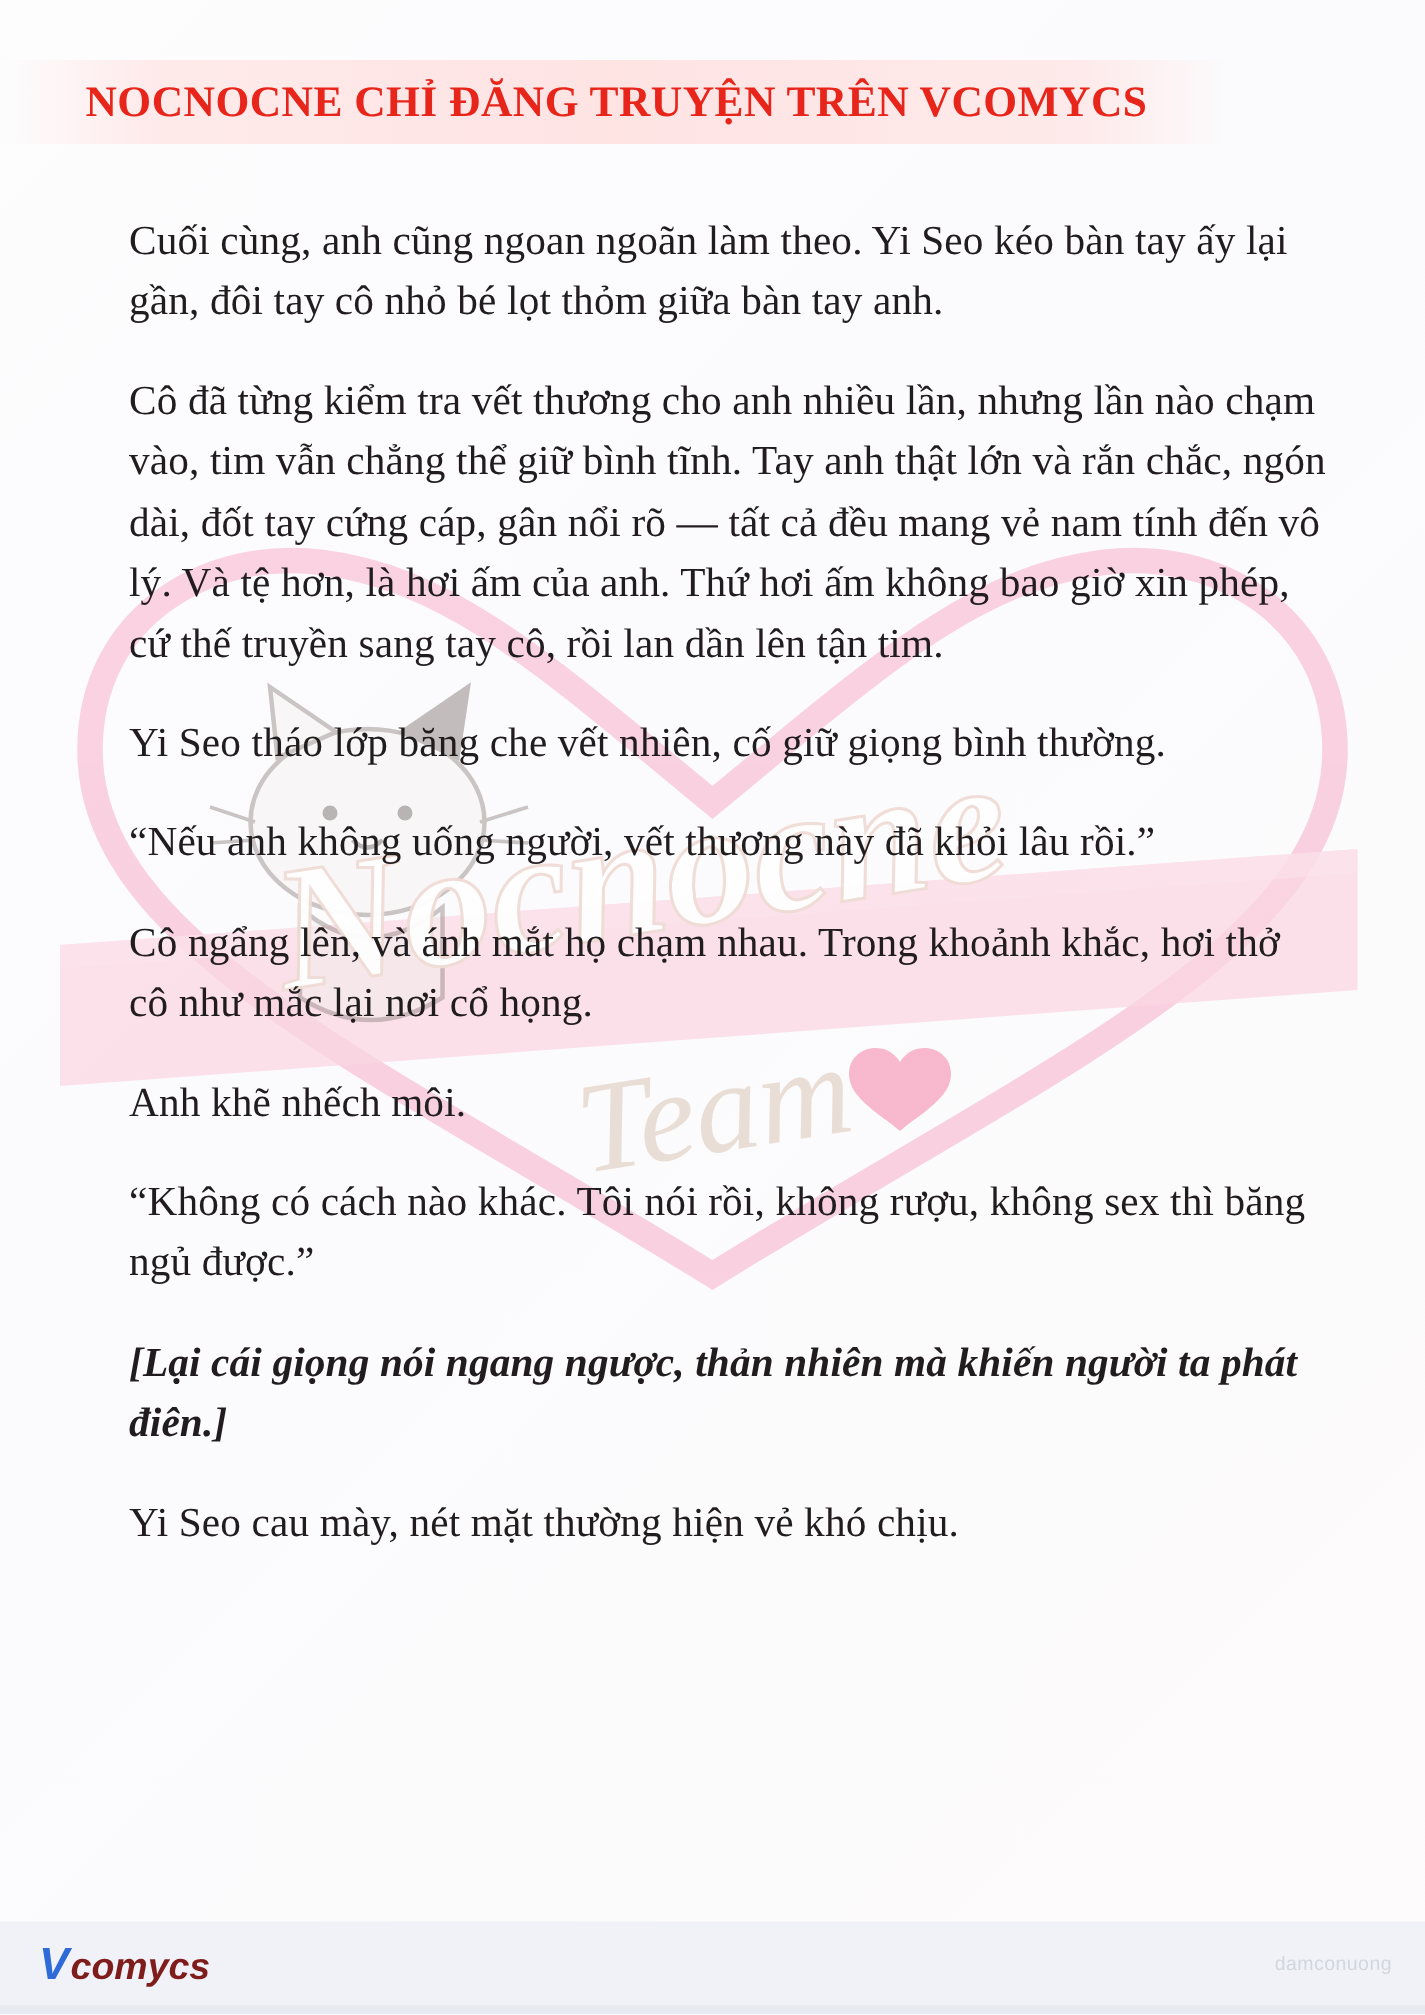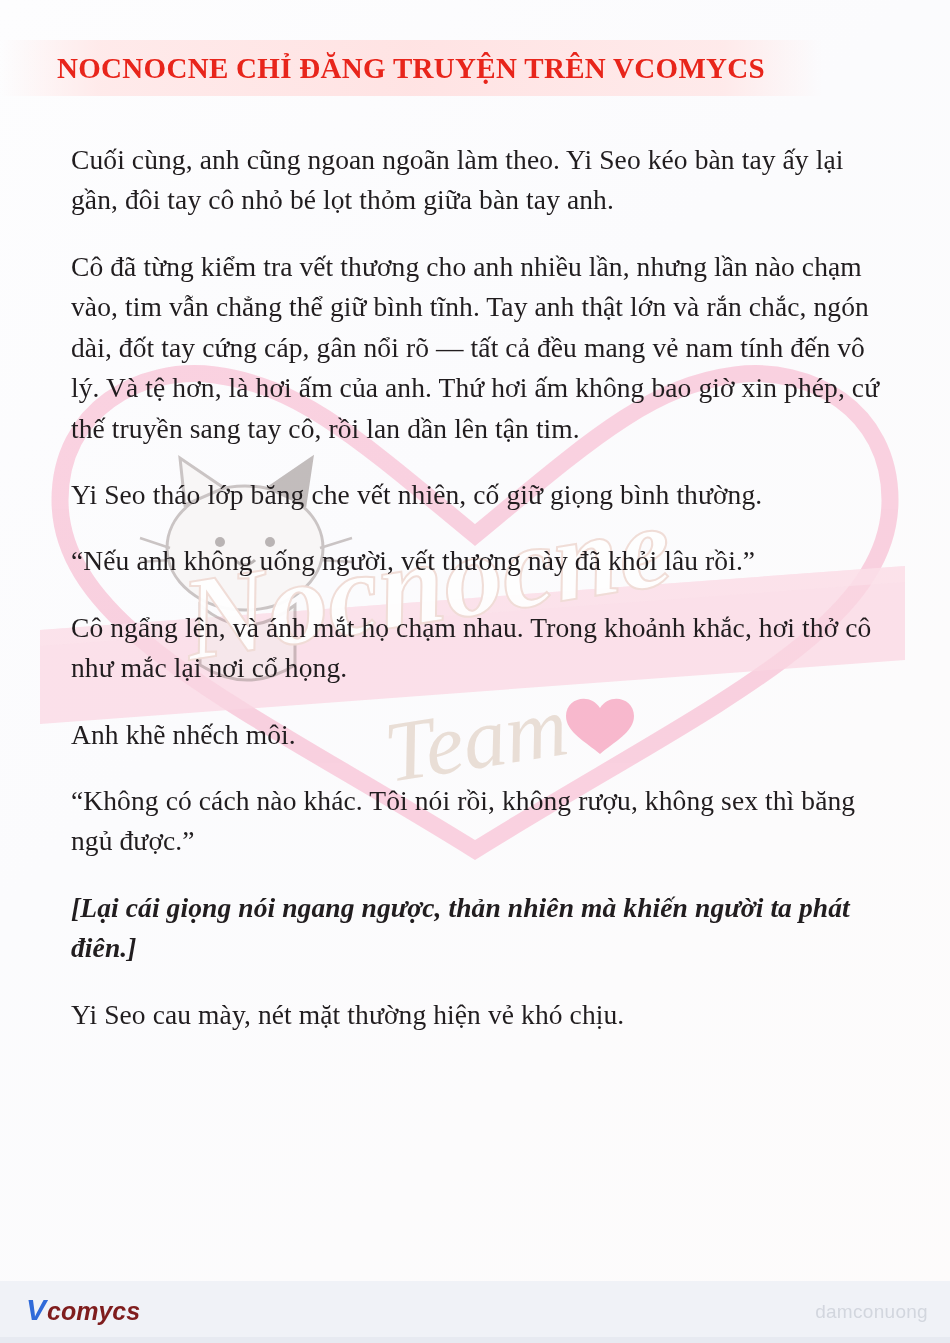--- a/index.html
+++ b/index.html
@@ -62,21 +62,21 @@
     left: 70px;
     top: 140px;
     width: 815px;
     z-index: 2;
   }
   .para {
     font-family: "Liberation Serif", serif;
     font-size: 27.5px;
     line-height: 1.47;
     color: #211d1f;
-    margin: 0 0 26px 1px;
+    margin: 0 0 26px 16px;
     text-align: left;
     letter-spacing: 0.1px;
   }
   .para.italic {
     font-style: italic;
     font-weight: bold;
   }
 
   
   .footer {
@@ -109,21 +109,21 @@
     font-style: italic;
     color: #7f1d1d;
     line-height: 1;
     margin-left: 1px;
   }
   .footer-right {
     position: absolute;
     right: 22px;
     top: 20px;
     font-family: "Liberation Sans", sans-serif;
-    font-size: 19px;
+    font-size: 13px;
     color: #d2d6de;
     letter-spacing: 0.3px;
     text-align: center;
   }
   .bottom-sliver {
     position: absolute;
     left: 0;
     bottom: 0;
     width: 950px;
     height: 6px;

